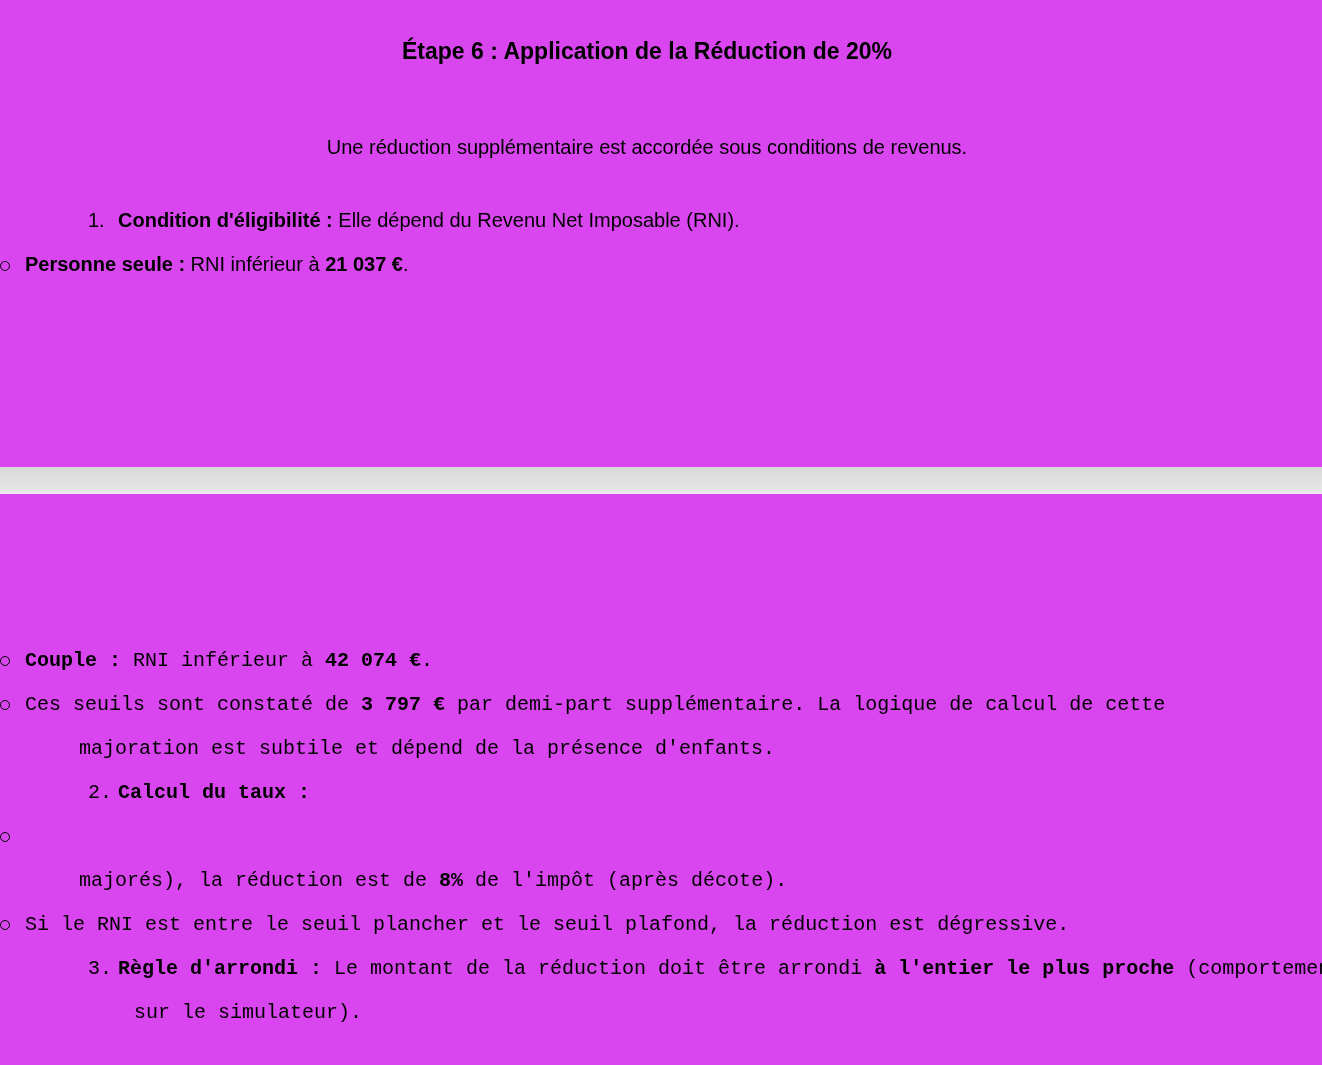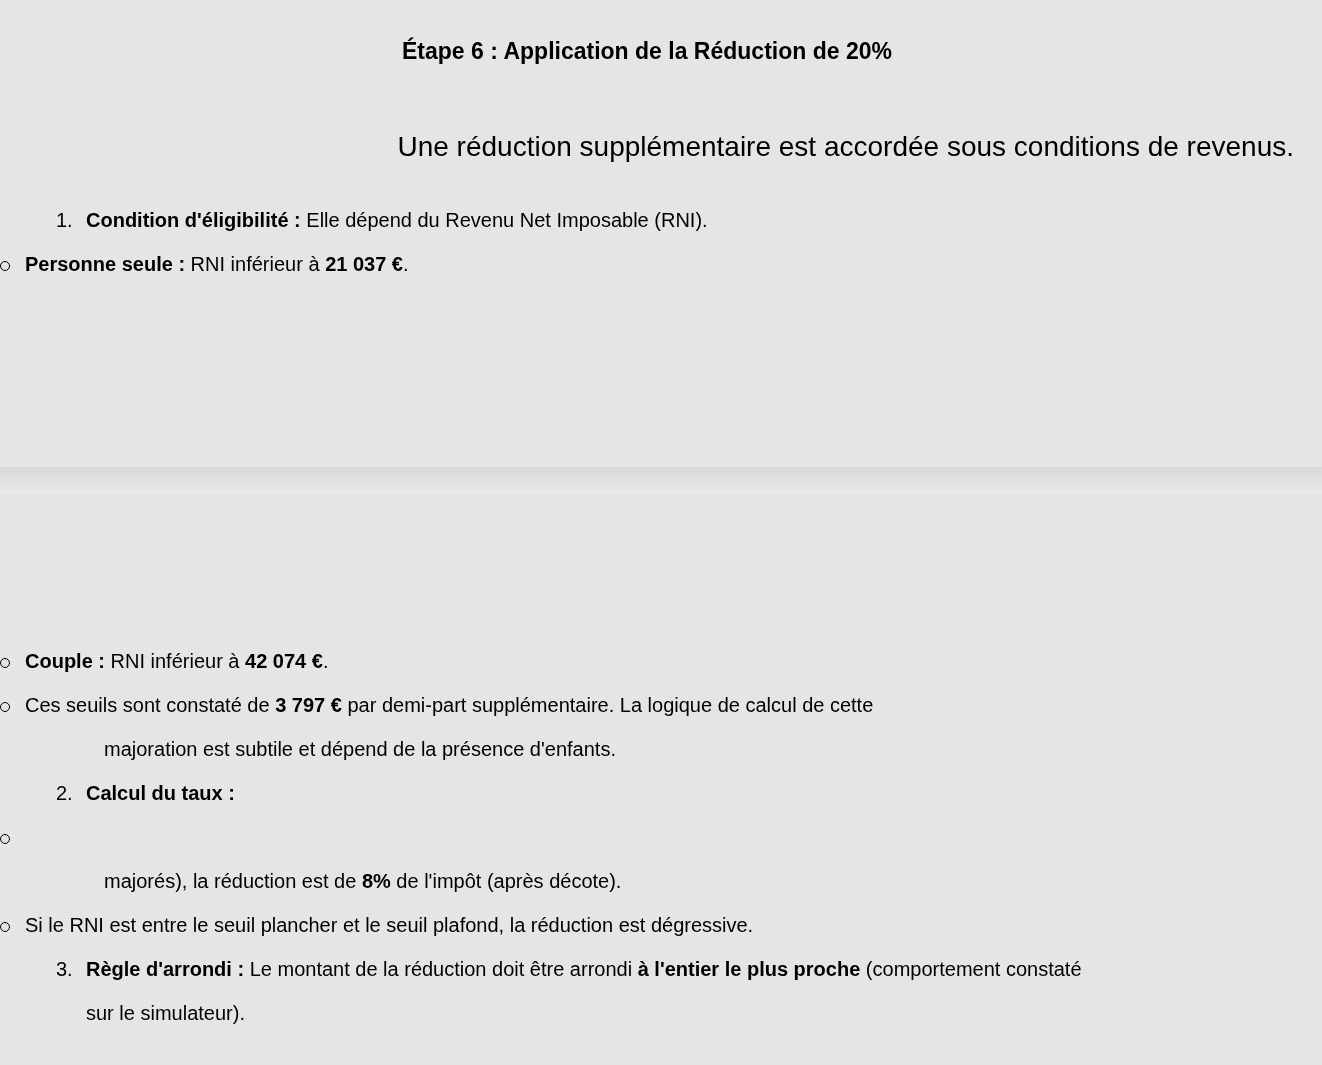--- a/index.html
+++ b/index.html
@@ -4,62 +4,62 @@
 <style>
   html, body {
     margin: 0;
     padding: 0;
     background: #ffffff;
   }
   .page-root {
     position: relative;
     width: 1322px;
     height: 1065px;
-    background: #e5e5e5;
+    background: #d946ef;
     color: #000000;
     font-family: "Liberation Sans", sans-serif;
     overflow: hidden;
   }
   .doc-title {
     position: absolute;
     top: 29px;
     left: 0;
     width: 1294px;
     text-align: center;
     font-size: 23px;
     font-weight: 700;
     line-height: 44px;
     white-space: nowrap;
   }
   .doc-intro {
     position: absolute;
     top: 125px;
     left: 0;
     width: 1294px;
-    text-align: right;
-    font-size: 28px;
+    text-align: center;
+    font-size: 20px;
     line-height: 44px;
     white-space: nowrap;
   }
   .list-block {
     position: absolute;
     left: 0;
     right: 0;
   }
   .list-block.page1 { top: 198px; }
-  .list-block.page2 { top: 639px; }
+  .list-block.page2 { top: 639px; font-family: Liberation Mono, monospace; }
   .line {
     font-size: 20px;
     line-height: 44px;
     white-space: nowrap;
   }
-  .line.numbered { padding-left: 56px; }
-  .line.cont-numbered { padding-left: 86px; }
+  .line.numbered { padding-left: 88px; }
+  .line.cont-numbered { padding-left: 86px; margin-left: 48px; }
   .line.bullet { }
-  .line.cont-bullet { padding-left: 104px; }
+  .line.cont-bullet { padding-left: 79px; }
   .num {
     display: inline-block;
     width: 30px;
   }
   .bmark {
     display: inline-block;
     width: 8px;
     height: 8px;
     border: 1.5px solid #000000;
     border-radius: 50%;

